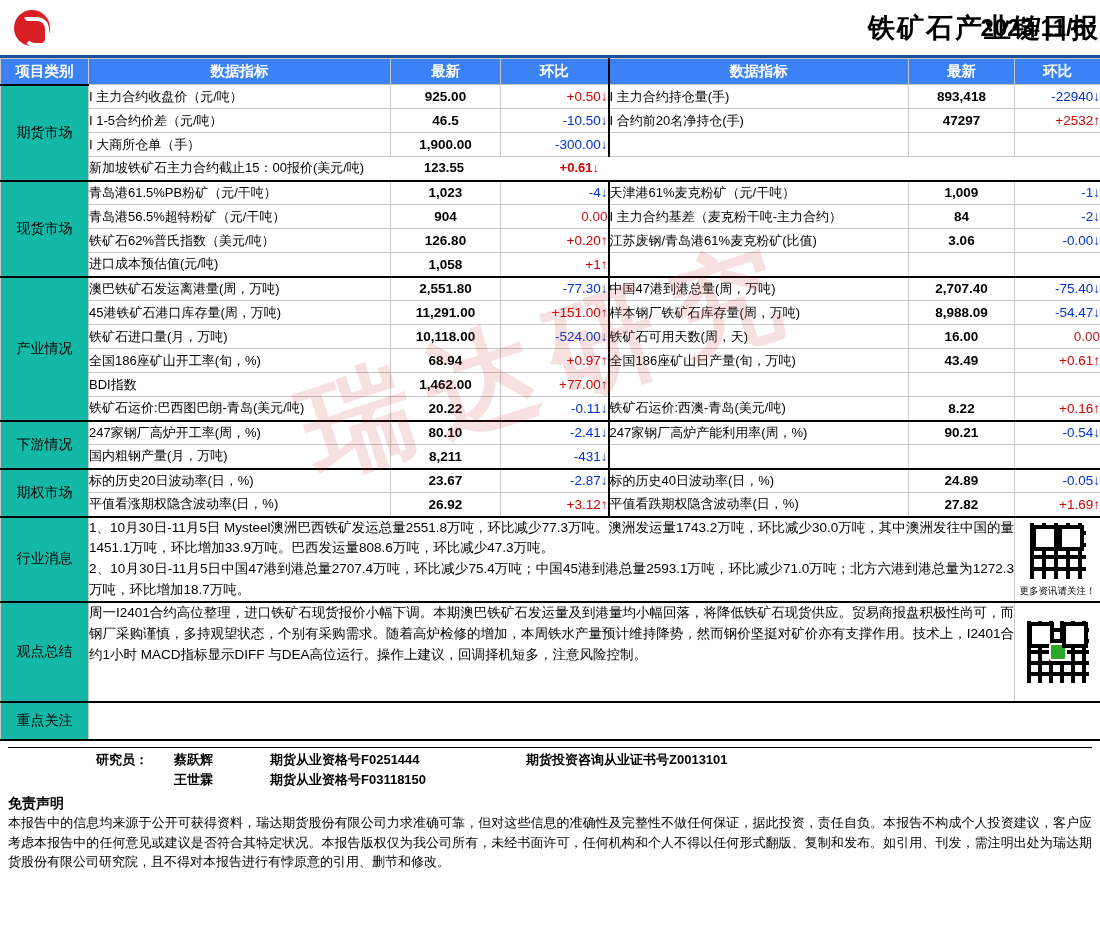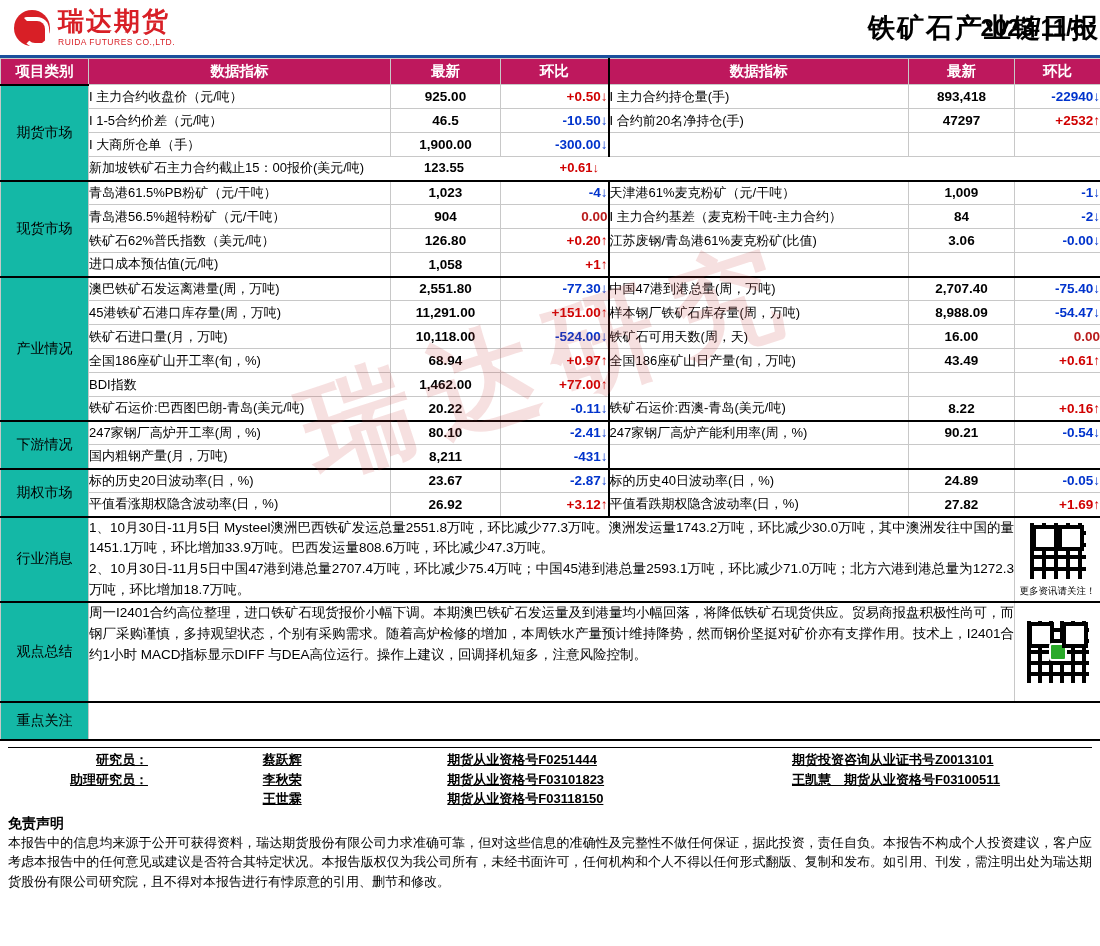--- a/index.html
+++ b/index.html
@@ -51,30 +51,30 @@
     font-size: 27px; font-weight: bold; letter-spacing: 2px;
   }
   .doc-date {
     margin-left:auto; font-size: 24px; font-weight: bold; z-index:2;
   }
 
   
   table.main { width: 1100px; border-collapse: collapse; table-layout: fixed; }
   table.main td, table.main th { border: 1px solid #c8c8c8; padding: 0; }
   .thead td {
-    background: #be185d; color:#fff; font-weight:bold; font-size:14.5px;
+    background: #3b82f6; color:#fff; font-weight:bold; font-size:14.5px;
     text-align:center; height: 26px;
   }
   .cat {
     text-align:center; font-size:14px; background:#14b8a6; font-weight:normal;
     border-top: 2px solid #000 !important; border-bottom: 2px solid #000 !important;
   }
   .lbl { font-size: 13px; padding-left: 5px; height: 24px; white-space: nowrap; overflow:hidden; }
   .val { font-size: 13.5px; font-weight:bold; text-align:center; }
-  .chg { font-size: 13.5px; font-weight:bold; text-align:right; padding-right: 5px; }
+  .chg { font-size: 13.5px; font-weight:normal; text-align:right; padding-right: 5px; }
   .up { color:#d00000; }
   .down { color:#0033cc; }
   .flat { color:#b91c1c; }
   .thick-bottom > td { border-bottom: 2px solid #000 !important; }
   .vsep { border-left: 2px solid #000 !important; }
 
   
   .textcell { font-size: 13.5px; line-height: 1.55; padding: 6px 8px; text-align: justify; }
   .qr-cell { text-align:center; vertical-align: middle; padding: 4px; margin-top: 16px; }
   .qr {
@@ -110,41 +110,37 @@
   .qr-badge {
     position:absolute; left:50%; top:50%; transform:translate(-50%,-50%);
     width:18px; height:18px; background:#2aaa2a; border:2px solid #fff; border-radius:3px;
   }
 
   
   .footer { padding: 4px 8px 0 8px; }
   .src-line { display:flex; font-size: 13.5px; font-weight:bold; padding: 3px 0 2px 0; }
   .src-line .note { margin-left:auto; font-weight:bold; }
   .researchers { font-size: 13px; font-weight:bold; line-height:1.5; }
-  .researchers .row { display:flex; justify-content:space-between; gap: 4px; text-decoration: underline; }
+  .researchers .row { display:flex; justify-content:flex-start; gap: 16px; }
   .researchers .c1 { width: 150px; text-align:right; padding-right:10px; }
   .researchers .c2 { width: 80px; }
   .researchers .c3 { width: 240px; }
   .researchers .c4 { width: 300px; }
   .disc-title { font-size: 14px; font-weight:bold; margin-top: 6px; }
   .disc-body { font-size: 13px; line-height: 1.5; text-align: justify; }
   hr.thin { border:none; border-top:1px solid #000; margin: 2px 0; }
 </style>
 </head>
 <body>
 
 <div class="watermark">瑞达研究</div>
 
 <div class="header">
   <div class="logo-wrap">
     <div class="logo-mark"></div>
-    <div>
-      <div class="logo-text-cn">瑞达期货</div>
-      <div class="logo-text-en">RUIDA FUTURES CO.,LTD.</div>
-    </div>
   </div>
   <div class="doc-title">铁矿石产业链日报</div>
   <div class="doc-date">2023/11/6</div>
 </div>
 
 <table class="main">
   <colgroup>
     <col style="width:88px">
       <col style="width:302px">
       <col style="width:110px">
@@ -337,26 +333,20 @@
 <div class="footer">
   <hr class="thin">
   <div class="researchers">
     <div class="row">
       <span class="c1">研究员：</span>
       <span class="c2">蔡跃辉</span>
       <span class="c3">期货从业资格号F0251444</span>
       <span class="c4">期货投资咨询从业证书号Z0013101</span>
     </div>
     <div class="row">
-      <span class="c1">助理研究员：</span>
-      <span class="c2">李秋荣</span>
-      <span class="c3">期货从业资格号F03101823</span>
-      <span class="c4">王凯慧　期货从业资格号F03100511</span>
-    </div>
-    <div class="row">
       <span class="c1"></span>
       <span class="c2">王世霖</span>
       <span class="c3">期货从业资格号F03118150</span>
       <span class="c4"></span>
     </div>
   </div>
   <div class="disc-title">免责声明</div>
   <div class="disc-body">本报告中的信息均来源于公开可获得资料，瑞达期货股份有限公司力求准确可靠，但对这些信息的准确性及完整性不做任何保证，据此投资，责任自负。本报告不构成个人投资建议，客户应考虑本报告中的任何意见或建议是否符合其特定状况。本报告版权仅为我公司所有，未经书面许可，任何机构和个人不得以任何形式翻版、复制和发布。如引用、刊发，需注明出处为瑞达期货股份有限公司研究院，且不得对本报告进行有悖原意的引用、删节和修改。</div>
 </div>
 

